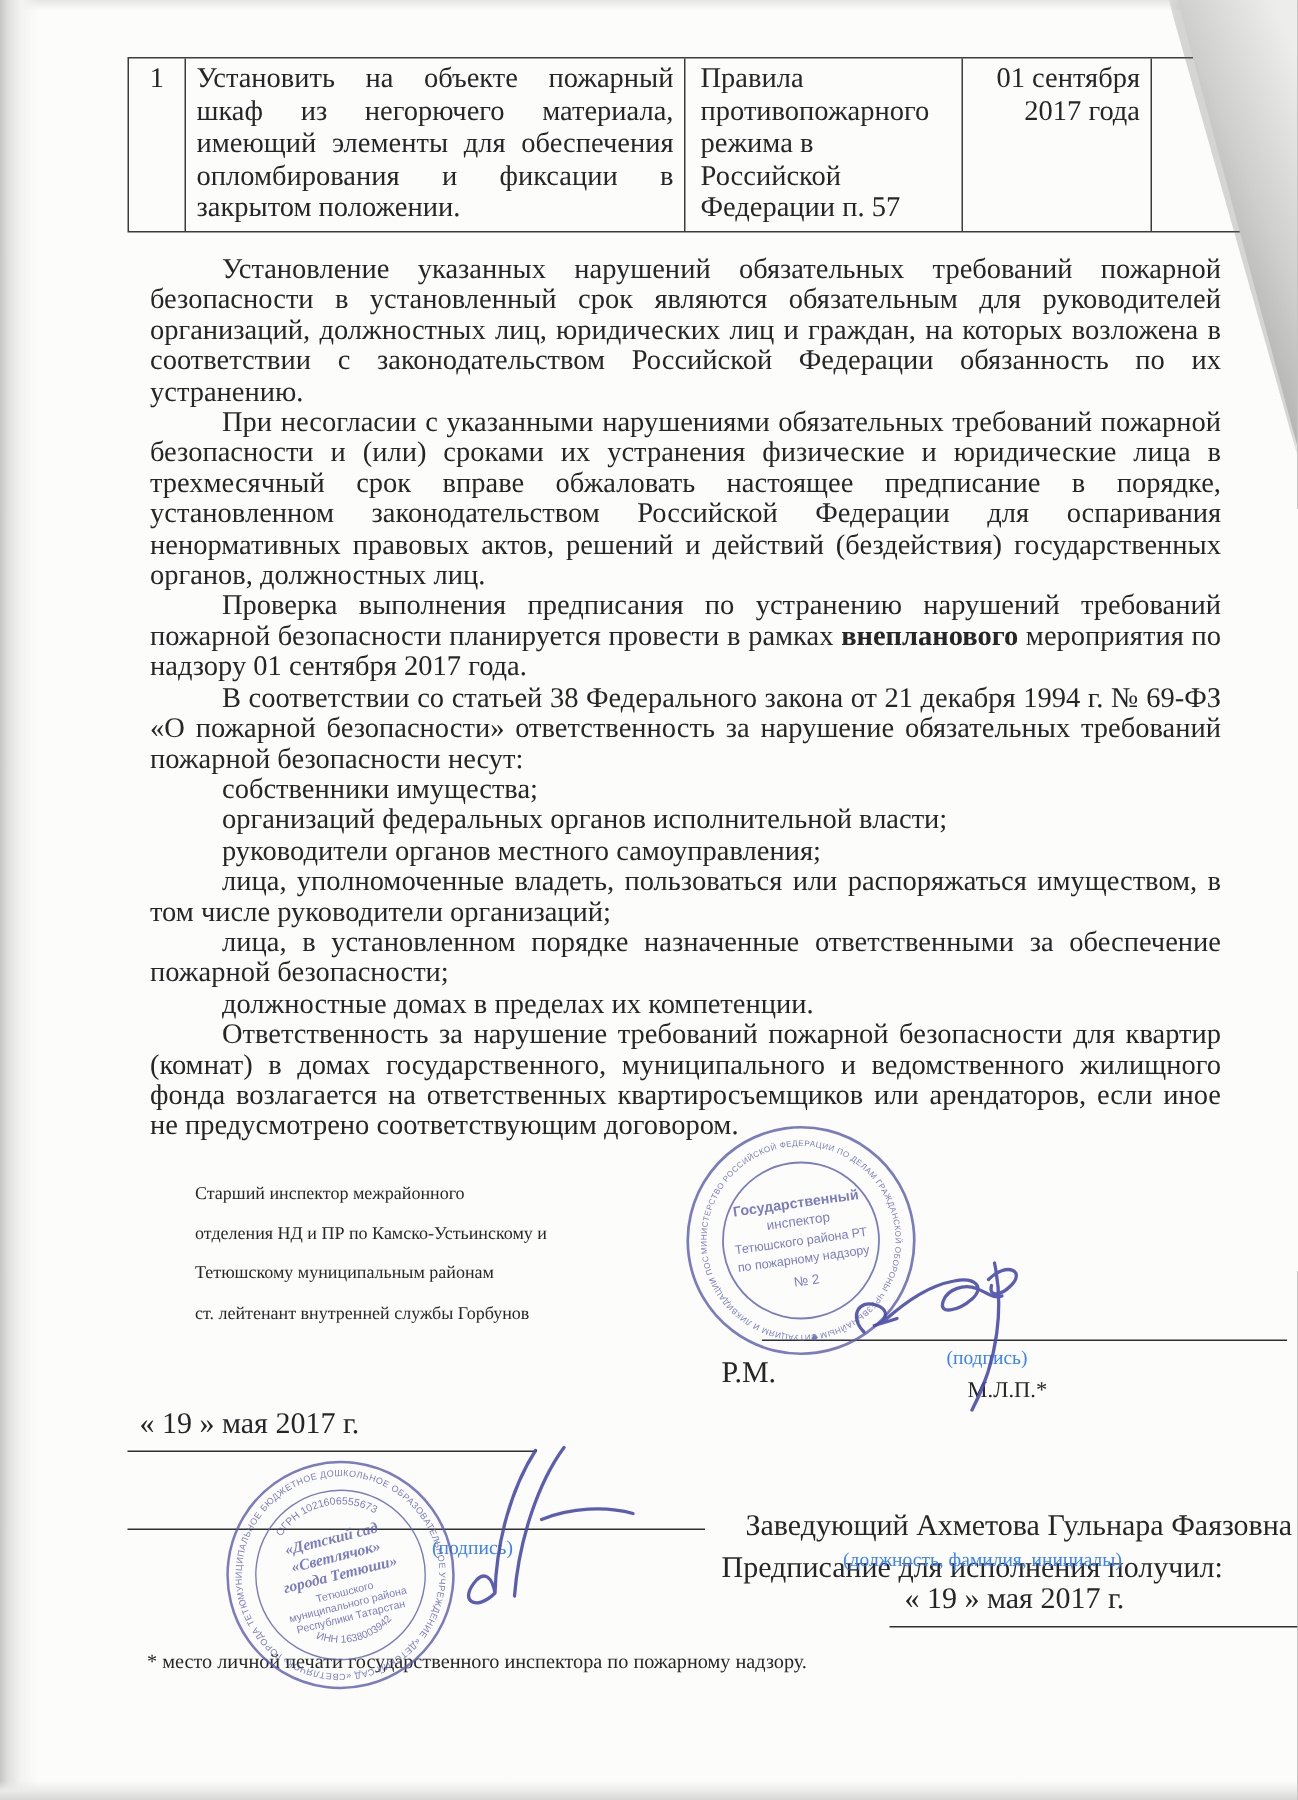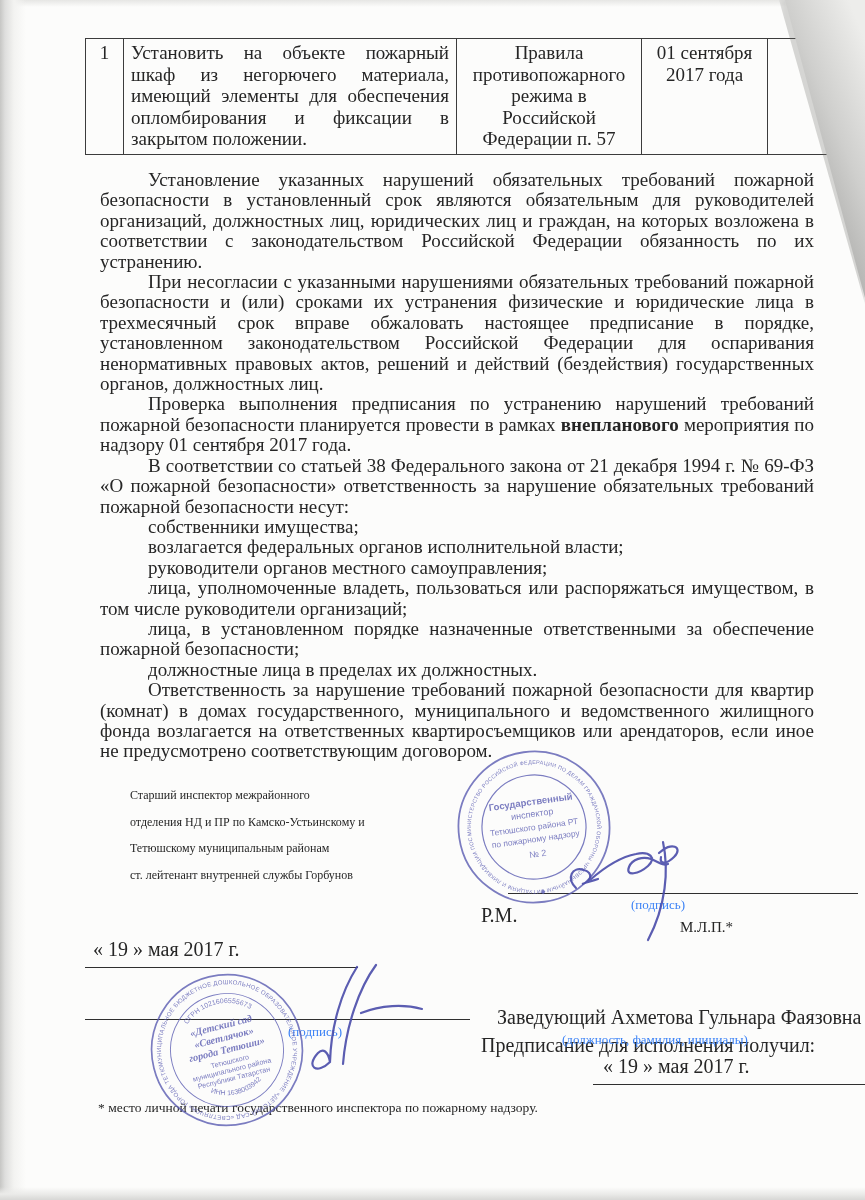--- a/index.html
+++ b/index.html
@@ -25,39 +25,39 @@
     clip-path:polygon(0 0,100% 0,100% 100%);
     background:rgba(110,110,108,.28);filter:blur(3px);z-index:5;}
 
   
   .tbl{position:absolute;left:85px;top:38px;display:flex;border:1.4px solid #3c3c3c;z-index:2;}
   .cell{box-sizing:border-box;min-height:107px;padding:3px 7px 4px 7px;
     font-size:19px;line-height:21.6px;}
   .cell + .cell{border-left:1.4px solid #3c3c3c;}
   .c1{width:37px;text-align:center;padding:3px 2px;}
   .c2{width:333px;text-align:justify;}
-  .c3{width:185px;text-align:center;padding:3px 10px;}
-  .c4{width:126px;text-align:center;}
+  .c3{width:185px;text-align:left;padding:3px 10px;}
+  .c4{width:126px;text-align:right;}
   .c5{width:88px;}
 
   
   .body{position:absolute;left:100px;top:170px;width:714px;z-index:2;}
   .para{margin:0;text-indent:48px;text-align:justify;
     font-size:19px;line-height:20.4px;}
 
   
   .officer{position:absolute;left:110px;top:782px;width:410px;
     font-size:12px;line-height:26.6px;z-index:2;margin-left:20px;}
   .officer div{white-space:nowrap;}
   .initials{position:absolute;left:481px;top:872px;font-size:20px;z-index:2;margin-top:32px;}
   .sigline1{position:absolute;left:508px;top:893px;width:350px;
     border-top:1.6px solid #2f2f2f;z-index:2;}
   .lbl-small{font-size:13px;color:#3b82f6;}
   .podpis1{position:absolute;left:631px;top:897px;z-index:2;}
-  .mlp{position:absolute;left:680px;top:919px;font-size:15px;z-index:2;font-family:Liberation Serif, serif;}
+  .mlp{position:absolute;left:645px;top:919px;font-size:15px;z-index:2;font-family:Liberation Serif, serif;}
 
   .date-left{position:absolute;left:85px;top:938px;width:265px;
     border-bottom:1.6px solid #2f2f2f;padding:0 0 6px 8px;font-size:20px;z-index:2;}
   .sigline2{position:absolute;left:85px;top:1019px;width:385px;
     border-top:1.6px solid #2f2f2f;z-index:2;}
   .podpis2{position:absolute;left:288px;top:1024px;z-index:2;}
 
   .recv-title{position:absolute;left:481px;top:1034px;font-size:20px;z-index:2;}
   .recv-name{position:absolute;left:497px;top:1006px;font-size:20px;z-index:2;}
   .recv-hint{position:absolute;left:562px;top:1032px;z-index:2;}
@@ -88,25 +88,25 @@
     <div class="cell c4">01 сентября 2017 года</div>
     <div class="cell c5"></div>
   </div>
 
   <div class="body">
     <p class="para">Установление указанных нарушений обязательных требований пожарной безопасности в установленный срок являются обязательным для руководителей организаций, должностных лиц, юридических лиц и граждан, на которых возложена в соответствии с законодательством Российской Федерации обязанность по их устранению.</p>
     <p class="para">При несогласии с указанными нарушениями обязательных требований пожарной безопасности и (или) сроками их устранения физические и юридические лица в трехмесячный срок вправе обжаловать настоящее предписание в порядке, установленном законодательством Российской Федерации для оспаривания ненормативных правовых актов, решений и действий (бездействия) государственных органов, должностных лиц.</p>
     <p class="para"><span>Проверка выполнения предписания по устранению нарушений требований пожарной безопасности планируется провести в рамках </span><b>внепланового</b><span> мероприятия по надзору 01 сентября 2017 года.</span></p>
     <p class="para">В соответствии со статьей 38 Федерального закона от 21 декабря 1994 г. № 69-ФЗ «О пожарной безопасности» ответственность за нарушение обязательных требований пожарной безопасности несут:</p>
     <p class="para">собственники имущества;</p>
-    <p class="para">возлагается федеральных органов исполнительной власти;</p>
+    <p class="para">организаций федеральных органов исполнительной власти;</p>
     <p class="para">руководители органов местного самоуправления;</p>
     <p class="para">лица, уполномоченные владеть, пользоваться или распоряжаться имуществом, в том числе руководители организаций;</p>
     <p class="para">лица, в установленном порядке назначенные ответственными за обеспечение пожарной безопасности;</p>
-    <p class="para">должностные лица в пределах их должностных.</p>
+    <p class="para">должностные домах в пределах их компетенции.</p>
     <p class="para">Ответственность за нарушение требований пожарной безопасности для квартир (комнат) в домах государственного, муниципального и ведомственного жилищного фонда возлагается на ответственных квартиросъемщиков или арендаторов, если иное не предусмотрено соответствующим договором.</p>
   </div>
 
   <div class="officer">
     <div>Старший инспектор межрайонного</div>
     <div>отделения НД и ПР по Камско-Устьинскому и</div>
     <div>Тетюшскому муниципальным районам</div>
     <div>ст. лейтенант внутренней службы Горбунов</div>
   </div>
   <div class="initials">Р.М.</div>

